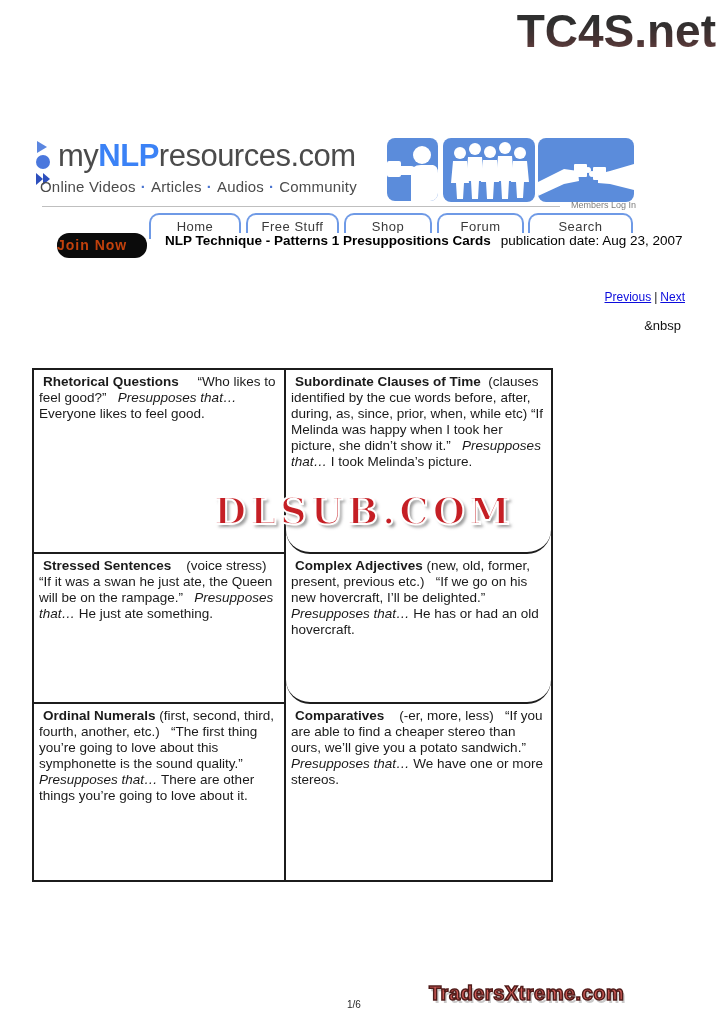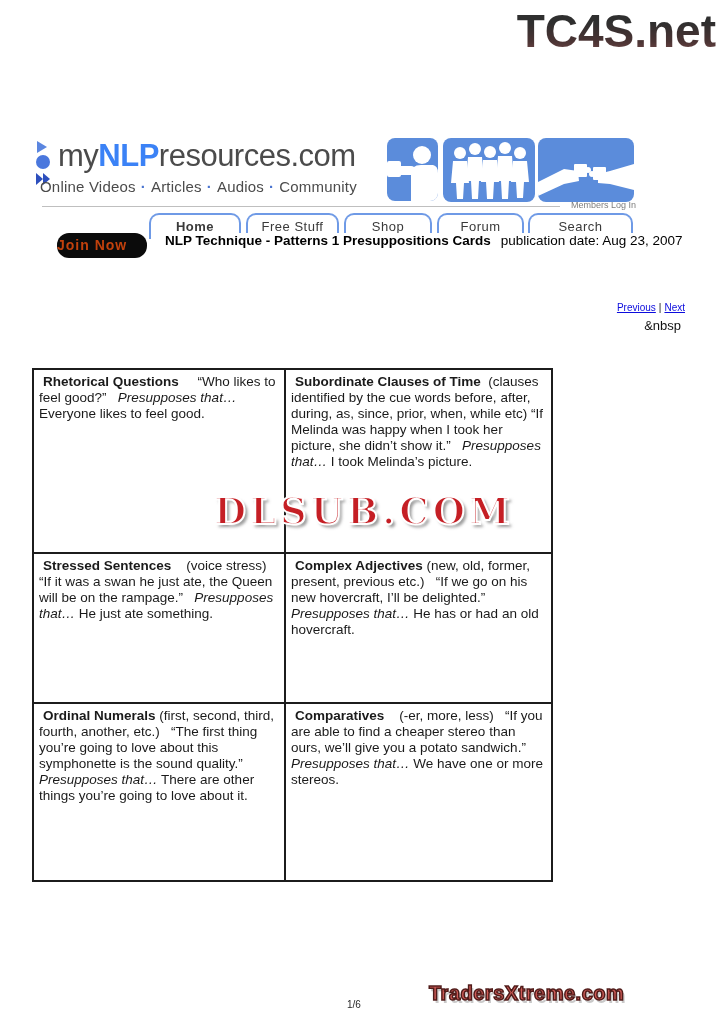--- a/index.html
+++ b/index.html
@@ -38,43 +38,43 @@
   .header-rule { position:absolute; left:42px; top:206px; width:518px; height:1px; background:#bfbfbf; }
   .members { position:absolute; top:200px; left:566px; width:70px; font-size:9px; color:#7e7e7e; text-align:right; cursor:pointer; }
 
   
   .join-btn { position:absolute; left:57px; top:212px; width:90px; height:25px;
     background:#0b0b0b; border-radius:12px; color:#c2410c; font-weight:bold; font-size:14px;
     line-height:25px; letter-spacing:1px; cursor:pointer;margin-top:21px; }
   .tab { position:absolute; top:213px; height:26px; background:#fff;
     border:2px solid #6f9ae6; border-bottom:none; border-radius:10px 10px 0 0;
     font-size:13px; color:#3a3a3a; text-align:center; padding-top:4px; letter-spacing:0.5px; cursor:pointer; }
-  .tab-0 { left:149px; width:92px;font-weight:bold; }
+  .tab-0 { left:149px; width:92px; }
   .tab-1 { left:246px; width:93px; }
   .tab-2 { left:344px; width:88px; }
   .tab-3 { left:437px; width:87px; }
   .tab-4 { left:528px; width:105px; }
 
   .page-title { position:absolute; left:165px; top:233px; font-size:13.5px; color:#000;
     background:#fff; white-space:nowrap; z-index:5; }
   .page-title .t-bold { font-weight:bold; }
   .page-title .t-pub { margin-left:10px; }
 
   
-  .pager { position:absolute; top:302px; right:39px; font-size:10px; text-align:left; }
+  .pager { position:absolute; top:290px; right:39px; font-size:12px; text-align:left; }
   .pager a { color:#0c0cdd; text-decoration:underline; cursor:pointer; }
   .pager .sep { color:#111; margin:0 3px; }
   .nbsp-line { position:absolute; top:318px; right:43px; font-size:13px; color:#111; }
 
   
   .cards-table { position:absolute; left:32px; top:368px; width:521px;
     border:2px solid #1c1c1c; display:grid;
     grid-template-columns:252px 1fr; grid-template-rows:184px 150px 176px; background:#fff; }
   .cell { border-right:2px solid #1c1c1c; border-bottom:2px solid #1c1c1c; padding:4px 5px 0 5px; overflow:hidden; }
-  .cell.last-col { border-right:none; }
+  .cell.last-col { border-right:none;border-radius:24px; }
   .cell.last-row { border-bottom:none; }
   .cell p { font-size:13.5px; line-height:16px; color:#1a1a1a; white-space:pre-wrap; text-indent:4px; }
   .cell .b { font-weight:bold; }
   .cell em { font-style:italic; }
 
   
   .dlsub { position:absolute; left:214px; top:489px; z-index:10;
     font-family:"DejaVu Serif", serif; font-weight:bold; font-size:37px; letter-spacing:4px;
     color:#c51f25; -webkit-text-stroke:2px #ffffff;
     text-shadow:3px 3px 3px rgba(140,140,140,0.85); white-space:nowrap; }

